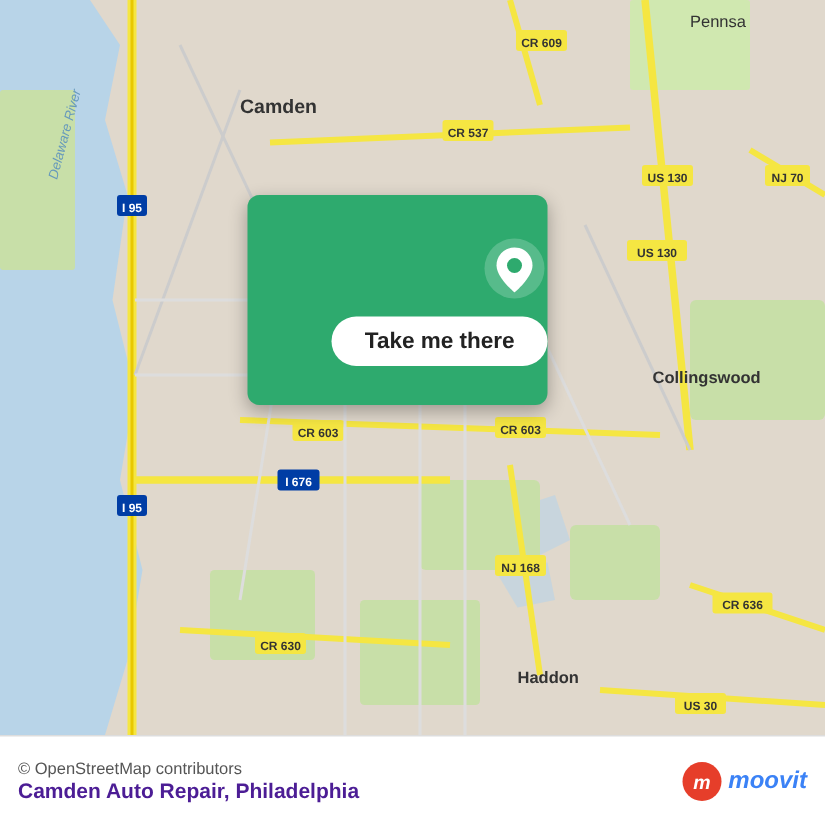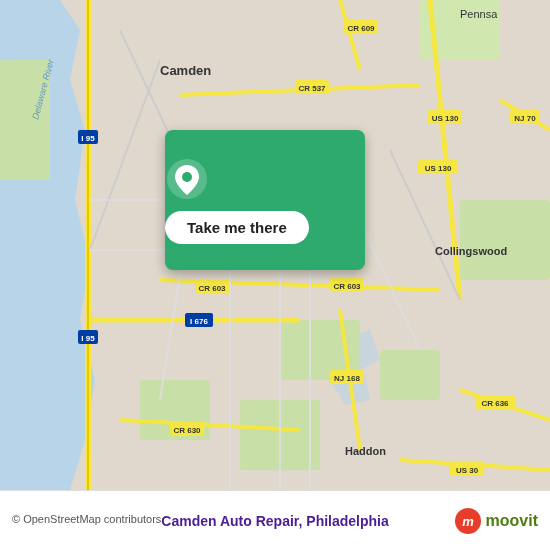--- a/index.html
+++ b/index.html
@@ -32,21 +32,21 @@
     #location-card {
       position: absolute;
       top: 130px;
       left: 165px;
       width: 200px;
       height: 140px;
       background-color: #2eaa6e;
       border-radius: 8px;
       display: flex;
       flex-direction: column;
-      align-items: flex-start;
+      align-items: flex-end;
       justify-content: center;
       gap: 10px;
       box-shadow: 0 4px 12px rgba(0,0,0,0.3);
     }
 
     #pin-icon {
       width: 44px;
       height: 44px;
     }
 
@@ -73,21 +73,21 @@
       padding: 0 12px;
     }
 
     #osm-credit {
       font-size: 11px;
       color: #555;
     }
 
     #app-info {
       display: flex;
-      flex-direction: row;
+      flex-direction: column;
       align-items: flex-start;
     }
 
     #location-title {
       font-size: 14px;
       font-weight: 600;
       color: #4c1d95;
     }
 
     #moovit-logo {
@@ -97,21 +97,22 @@
     }
 
     #moovit-icon {
       width: 28px;
       height: 28px;
     }
 
     #moovit-text {
       font-size: 16px;
       font-weight: 700;
-      color: #4d7c0f;
+      color: #3b82f6;
+      font-style: italic;
     }
   </style>
 </head>
 <body>
 
 <div id="map-container">
 
   <svg id="map-svg" viewBox="0 0 550 490" xmlns="http://www.w3.org/2000/svg">
 
     <rect width="550" height="490" fill="#e0d8cc"></rect>

